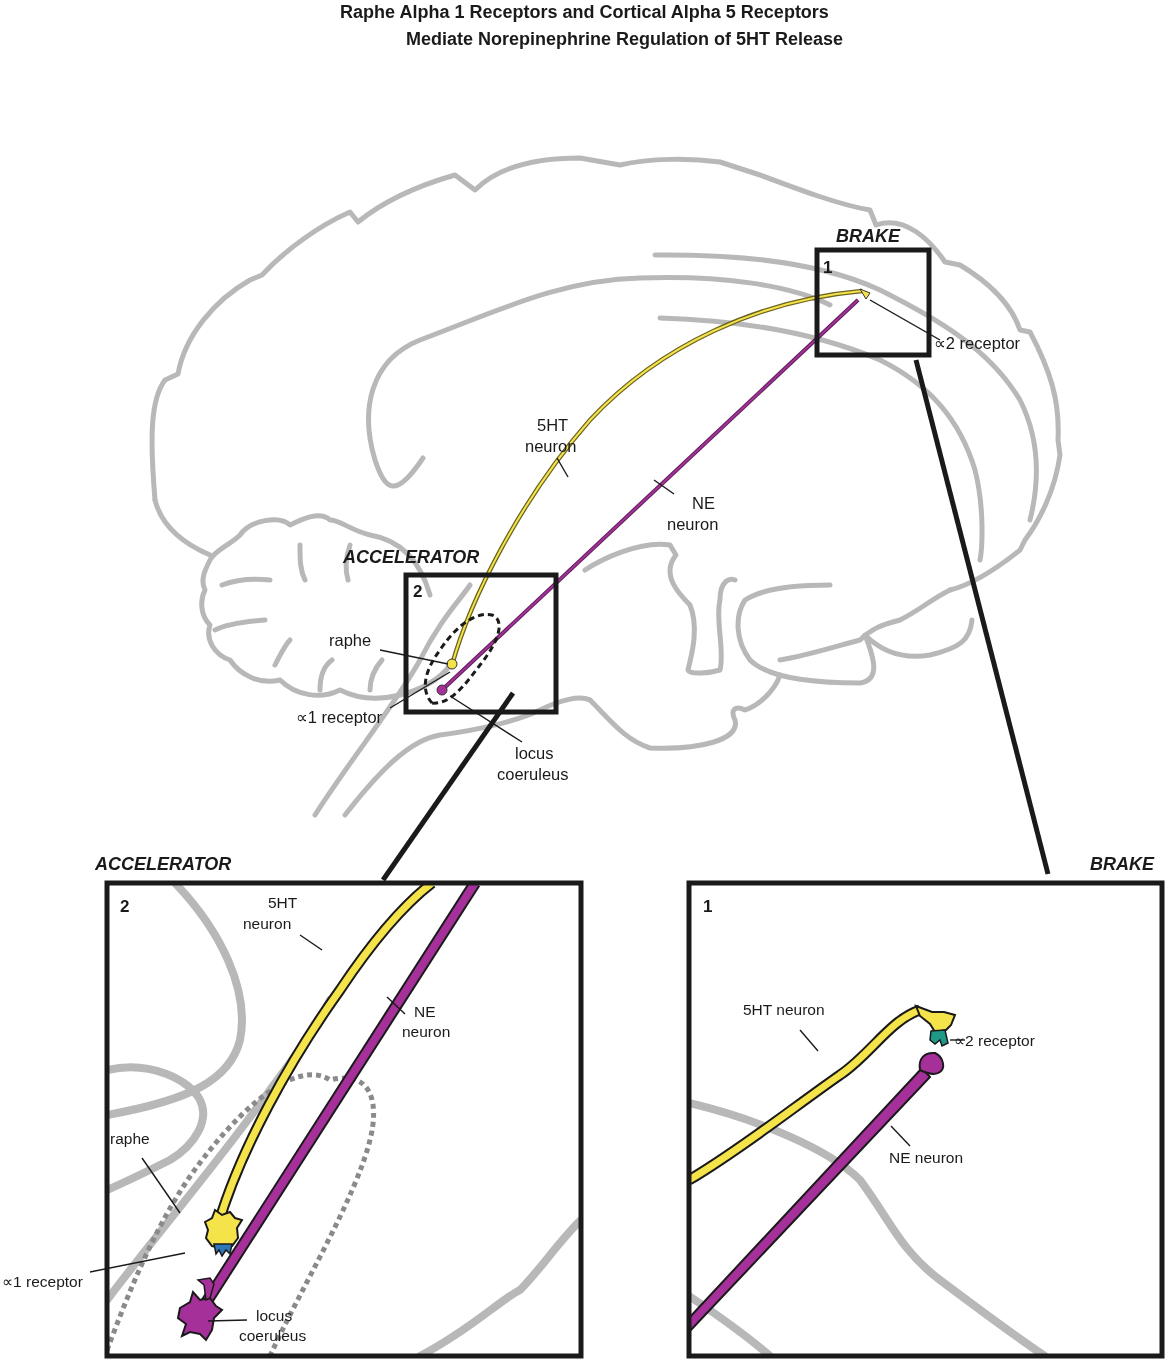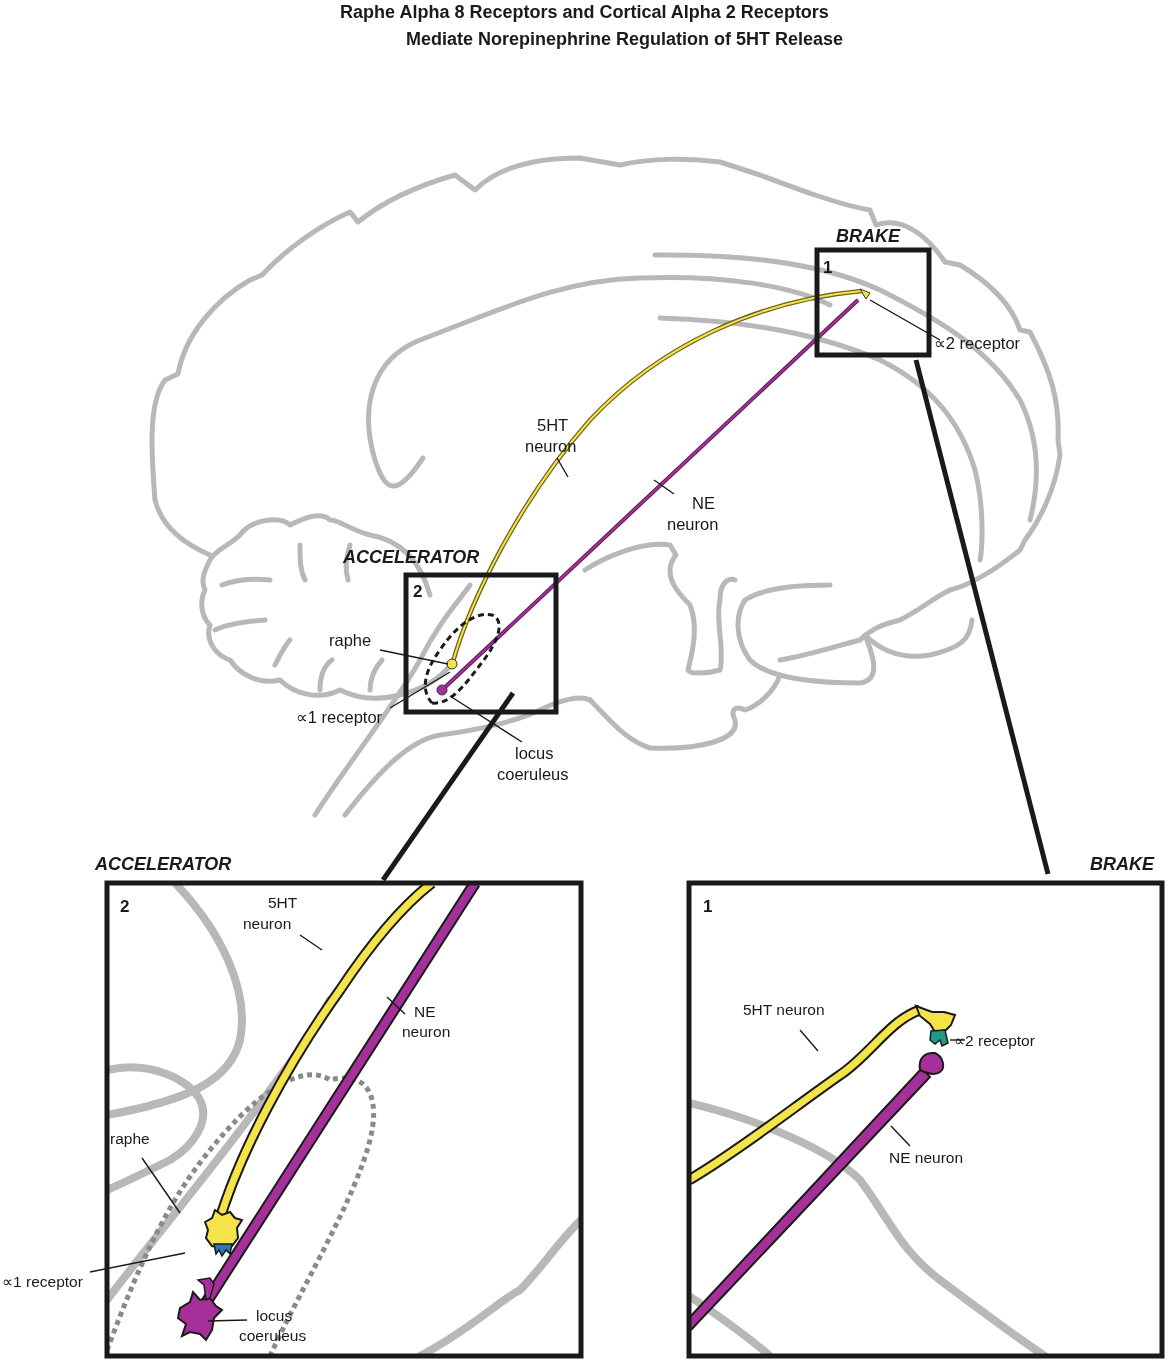--- a/index.html
+++ b/index.html
@@ -16,21 +16,21 @@
   .num { font-family: "Liberation Sans", sans-serif; font-size: 17px; font-weight: bold; fill: #1a1a1a; }
   .brain { fill: none; stroke: #b8b8b8; stroke-width: 5; stroke-linecap: round; stroke-linejoin: round; }
   .brain-z { fill: none; stroke: #b8b8b8; stroke-width: 8; stroke-linecap: round; stroke-linejoin: round; }
   .box { fill: none; stroke: #1a1a1a; stroke-width: 5; }
   .conn { stroke: #1a1a1a; stroke-width: 5; }
   .leader { stroke: #1a1a1a; stroke-width: 1.4; fill: none; }
 </style>
 </head>
 <body>
 
-<div class="title" id="title1">Raphe Alpha 8 Receptors and Cortical Alpha 2 Receptors</div>
+<div class="title" id="title1">Raphe Alpha 1 Receptors and Cortical Alpha 5 Receptors</div>
 <div class="title" id="title2">Mediate Norepinephrine Regulation of 5HT Release</div>
 
 <svg id="diagram" width="1169" height="1364" viewBox="0 0 1169 1364">
   <defs>
     <clipPath id="clipAcc">
         <rect x="107" y="883" width="474" height="473"></rect>
       </clipPath>
     <clipPath id="clipBrk">
         <rect x="689" y="883" width="473" height="473"></rect>
       </clipPath>

